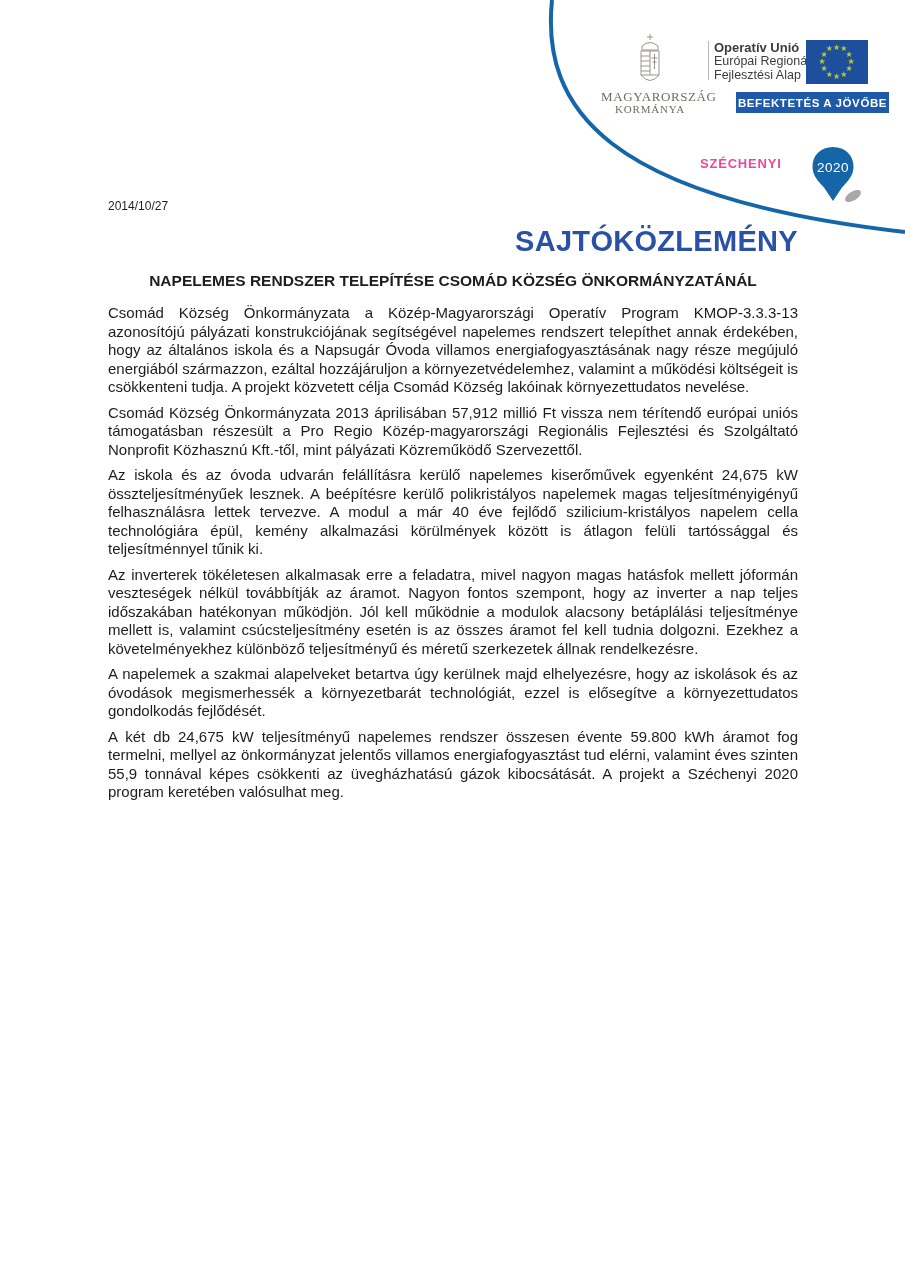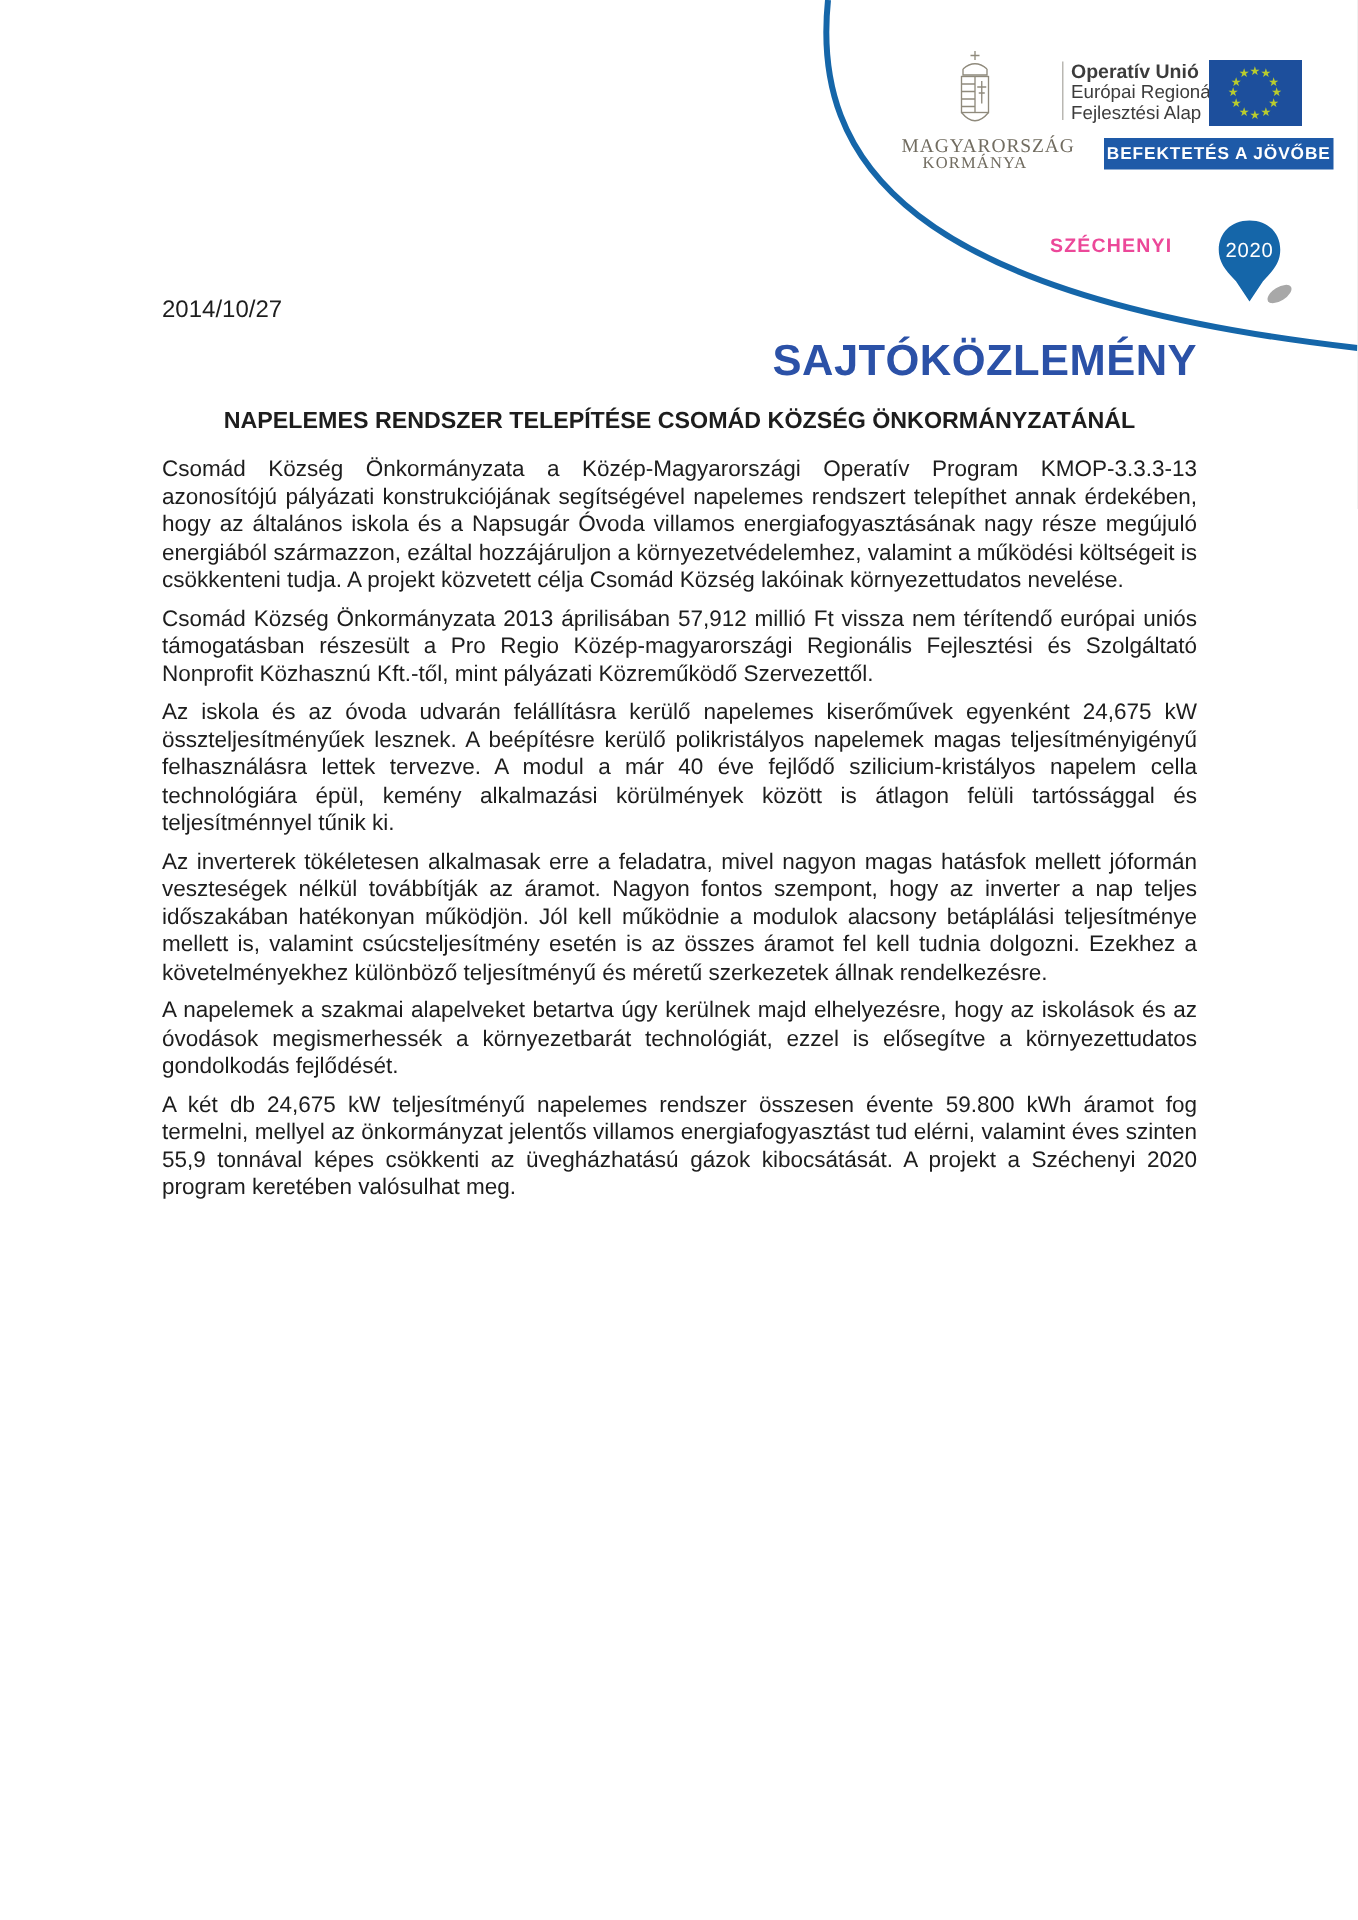--- a/index.html
+++ b/index.html
@@ -46,21 +46,21 @@
     font-size:11.5px;font-weight:bold;letter-spacing:0.6px;white-space:nowrap;margin-left:24px;
   }
   .szechenyi{position:absolute;left:700px;top:153px;}
   .szechenyi-word{
     position:absolute;left:0;top:3px;
     font-size:13px;font-weight:bold;letter-spacing:0.8px;color:#ec4899;white-space:nowrap;
   }
   .szechenyi-pin{position:absolute;left:109px;top:-7px;}
   
   .content{position:absolute;left:108px;top:197px;width:690px;}
-  .date{font-size:16px;line-height:19px;margin:0 0 9px 0;}
+  .date{font-size:12px;line-height:19px;margin:0 0 9px 0;}
   .org{font-size:15px;font-weight:bold;line-height:19px;margin:0 0 30px 0;}
   .title{
     font-size:29px;font-weight:bold;line-height:33px;
     color:#2b51a7;letter-spacing:0.3px;margin:0 0 13px 0;text-align:right;
   }
   .headline{font-size:15.5px;font-weight:bold;line-height:19px;margin:0 0 14px 0;text-align:center;}
   .subheadline{
     font-size:15.5px;font-weight:bold;line-height:19.5px;
     text-align:justify;margin:0 0 40px 0;
   }

